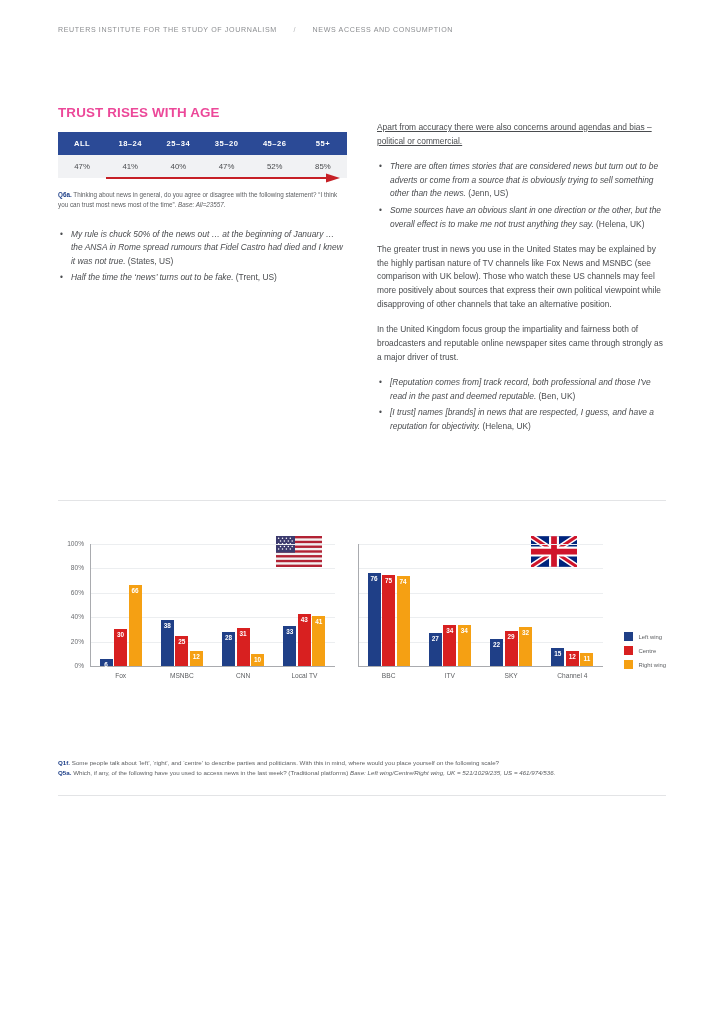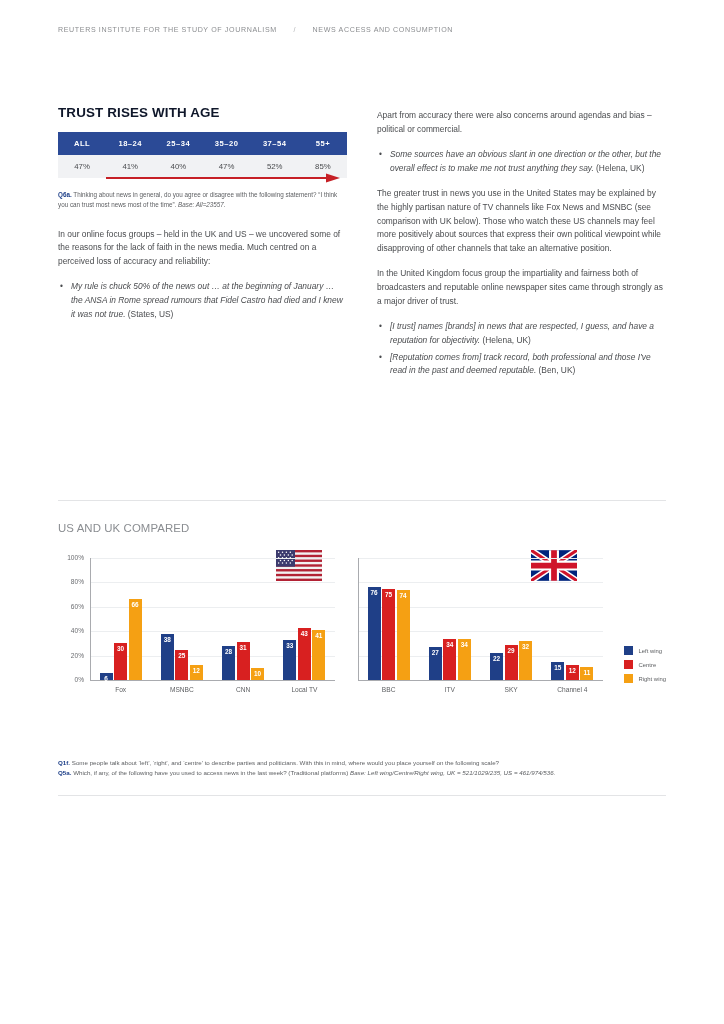--- a/index.html
+++ b/index.html
@@ -22,21 +22,21 @@
     text-transform:uppercase; white-space:nowrap;
   }
   .runhead .sep { display:inline-block; padding:0 14px; color:#b3b5b8; }
 
   
   .cols { position:absolute; left:58px; top:105px; width:608px; }
   .col { width:289px; float:left; }
   .col.right { margin-left:30px; }
 
   h2.section-title {
-    font-size:13.4px; font-weight:bold; color:#0f172a;
+    font-size:13.4px; font-weight:bold; color:#ec4899;
     letter-spacing:0.15px; margin:0 0 12px 0;
     font-family:"Liberation Sans", sans-serif;
   }
 
   
   table.stat { border-collapse:collapse; width:289px; table-layout:fixed; }
   table.stat th {
     background:#2b4a96; color:#ffffff;
     font-size:7.6px; font-weight:bold; letter-spacing:0.5px;
     padding:7px 0 7px 0; text-align:center;
@@ -52,21 +52,21 @@
     font-size:6.3px; line-height:1.55; color:#5c5e61;
     margin:6px 0 0 0;
   }
   p.note b { color:#1b3d87; }
   p.note i { font-style:italic; }
 
   p.body {
     font-size:8.4px; line-height:1.62; color:#4a4c4f; margin:0 0 12px 0;
   }
   p.body i { font-style:italic; }
-  .cols .col > p.body:first-of-type { margin-top:4px; }
+  .cols .col > p.body:first-of-type { margin-top:16px;text-decoration:underline; }
   .spacer-18 { height:18px; }
 
   ul.quotes { margin:0 0 12px 0; padding:0 0 0 13px; list-style:none; }
   ul.quotes li {
     font-size:8.4px; line-height:1.62; color:#4a4c4f;
     font-style:italic; margin:0 0 3px 0; position:relative;
   }
   ul.quotes li::before {
     content:"•"; position:absolute; left:-11px; top:0;
     color:#4a4c4f; font-style:normal; font-size:8.4px;
@@ -141,21 +141,21 @@
     <div class="col left">
       <h2 class="section-title">TRUST RISES WITH AGE</h2>
 
       <table class="stat">
         <thead>
           <tr>
             <th>ALL</th>
             <th>18–24</th>
             <th>25–34</th>
             <th>35–20</th>
-            <th>37–54</th>
+            <th>45–26</th>
             <th>55+</th>
           </tr>
         </thead>
         <tbody>
           <tr>
             <td>47%</td>
             <td>41%</td>
             <td>40%</td>
             <td>47%</td>
             <td>52%</td>
@@ -171,49 +171,49 @@
         </svg>
       </div>
 
       <p class="note">
         <b>Q6a.</b><span> Thinking about news in general, do you agree or disagree with the following statement? “I think you can trust most news most of the time”. </span><i>Base: All=23557.</i>
       </p>
 
       <div class="spacer-18"></div>
 
 
-      <p class="body">In our online focus groups – held in the UK and US – we uncovered some of the reasons for the lack of faith in the news media. Much centred on a perceived loss of accuracy and reliability:</p>
 
       <ul class="quotes">
         <li><span>My rule is chuck 50% of the news out … at the beginning of January … the ANSA in Rome spread rumours that Fidel Castro had died and I knew it was not true.</span><span class="attrib"> (States, US)</span></li>
+        <li><span>Half the time the ‘news’ turns out to be fake.</span><span class="attrib"> (Trent, US)</span></li>
       </ul>
     </div>
 
     <div class="col right">
       <p class="body">Apart from accuracy there were also concerns around agendas and bias – political or commercial.</p>
 
       <ul class="quotes">
+        <li><span>There are often times stories that are considered news but turn out to be adverts or come from a source that is obviously trying to sell something other than the news.</span><span class="attrib"> (Jenn, US)</span></li>
         <li><span>Some sources have an obvious slant in one direction or the other, but the overall effect is to make me not trust anything they say.</span><span class="attrib"> (Helena, UK)</span></li>
       </ul>
 
       <p class="body">The greater trust in news you use in the United States may be explained by the highly partisan nature of TV channels like Fox News and MSNBC (see comparison with UK below). Those who watch these US channels may feel more positively about sources that express their own political viewpoint while disapproving of other channels that take an alternative position.</p>
       <p class="body">In the United Kingdom focus group the impartiality and fairness both of broadcasters and reputable online newspaper sites came through strongly as a major driver of trust.</p>
 
       <ul class="quotes">
+        <li><span>[Reputation comes from] track record, both professional and those I’ve read in the past and deemed reputable.</span><span class="attrib"> (Ben, UK)</span></li>
         <li><span>[I trust] names [brands] in news that are respected, I guess, and have a reputation for objectivity.</span><span class="attrib"> (Helena, UK)</span></li>
-        <li><span>[Reputation comes from] track record, both professional and those I’ve read in the past and deemed reputable.</span><span class="attrib"> (Ben, UK)</span></li>
       </ul>
     </div>
     <div style="clear:both"></div>
   </div>
 
   <div class="divider" style="top:500px"></div>
 
   <div class="chartblock">
-    <h4 class="chart-sub">US AND UK COMPARED</h4>
 
     <div class="charts" id="charts-area">
 
       <div class="flag" style="left:218px; top:0px;">
         <svg width="46" height="31" viewBox="0 0 46 31">
           <rect width="46" height="31" fill="#f2f2f2"></rect>
           <g>
             <rect y="0" width="46" height="2.38" fill="#b22234"></rect>
             <rect y="4.77" width="46" height="2.38" fill="#b22234"></rect>
             <rect y="9.54" width="46" height="2.38" fill="#b22234"></rect>

